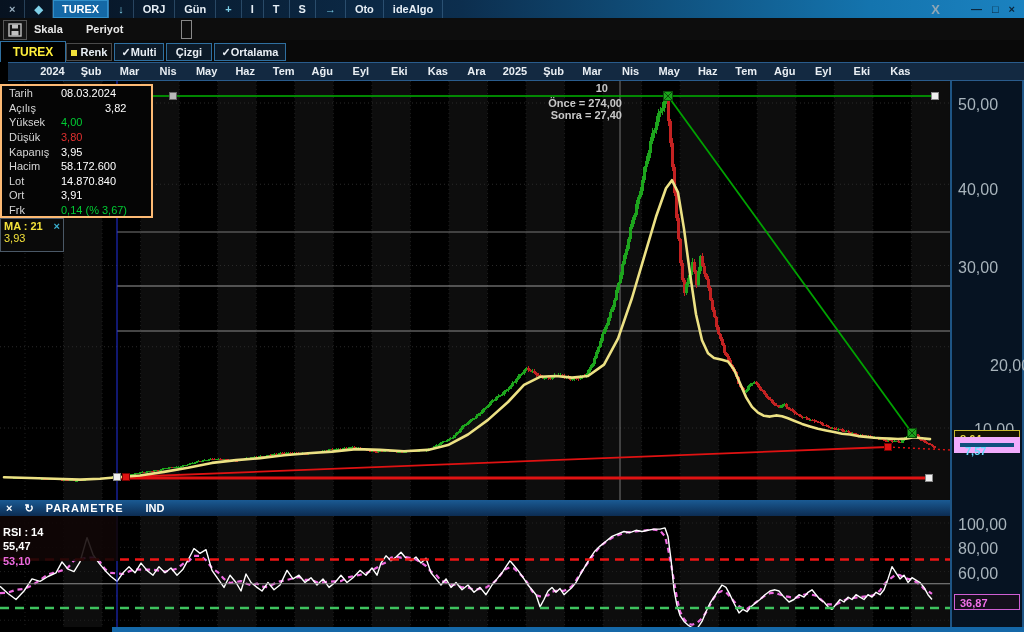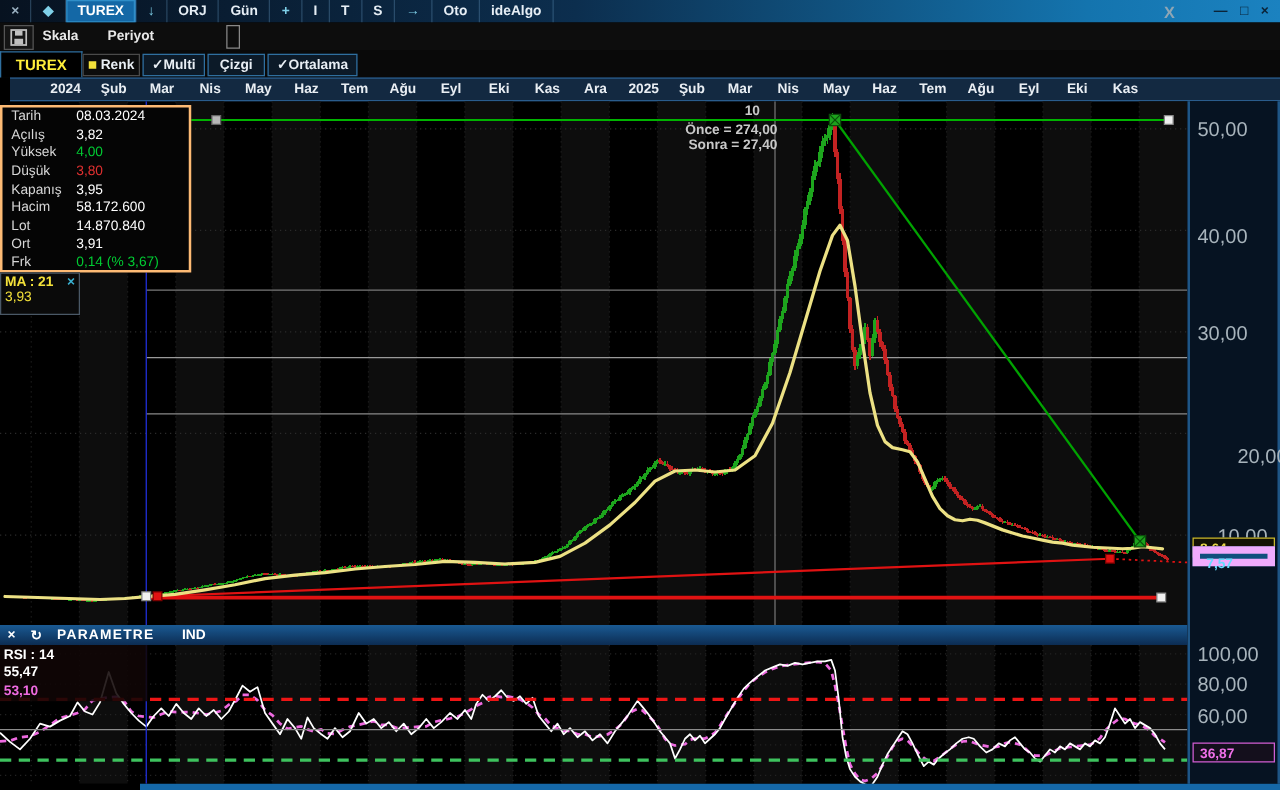--- a/index.html
+++ b/index.html
@@ -60,21 +60,21 @@
   .lastpx{top:356px;background:#0f4f7d;border:6px solid #f0abfc;color:#66dcff;z-index:2}
   .rsibox{top:513px;border:1px solid #cf5fd4;background:#140f1c;color:#ef6fe8;z-index:2}
   
   .indheader{left:0;top:500px;width:950px;height:16px;
     background:linear-gradient(180deg,#1a5a93,#0c2c52);display:flex;align-items:center;
     color:#fff;font-size:11px;font-weight:bold;z-index:3}
   .indheader span{margin-left:12px}
   .indheader .xx{margin-left:6px}
   
   .rsiinfo{left:0;top:516px;width:118px;height:45px;background:rgba(16,6,6,.88);z-index:5;
-    font-size:11px;font-weight:bold;padding:1px 0 0 3px;box-sizing:border-box}
+    font-size:11px;font-weight:bold;padding:9px 0 0 3px;box-sizing:border-box}
   .rsiinfo div{line-height:14.4px}
   .ri-w{color:#fff}.ri-m{color:#ee6ae0}
   .bottomstrip{left:112px;top:627px;width:912px;height:5px;background:#1568a8;z-index:6}
   svg{display:block}
   #mainChart{left:0;top:81px;z-index:1}
   #rsiChart{left:0;top:516px;z-index:1}
 </style>
 </head>
 <body>
 
@@ -1200,21 +1200,21 @@
     <line x1="117" y1="0" x2="117" y2="111" stroke="#2230e0" stroke-width="1"></line>
   </svg>
 
 <div class="abs tooltip">
     <div class="trow">
       <span class="tl">Tarih</span>
       <span class="tv" style="color: rgb(255, 255, 255);">08.03.2024</span>
     </div>
     <div class="trow">
       <span class="tl">Açılış</span>
-      <span class="tv" style="color: rgb(255, 255, 255);">3,82</span>
+      <span class="tv" style="color: rgb(255, 255, 255); margin-left: 44px;">3,82</span>
     </div>
     <div class="trow">
       <span class="tl">Yüksek</span>
       <span class="tv" style="color: rgb(0, 204, 51);">4,00</span>
     </div>
     <div class="trow">
       <span class="tl">Düşük</span>
       <span class="tv" style="color: rgb(224, 48, 48);">3,80</span>
     </div>
     <div class="trow">

